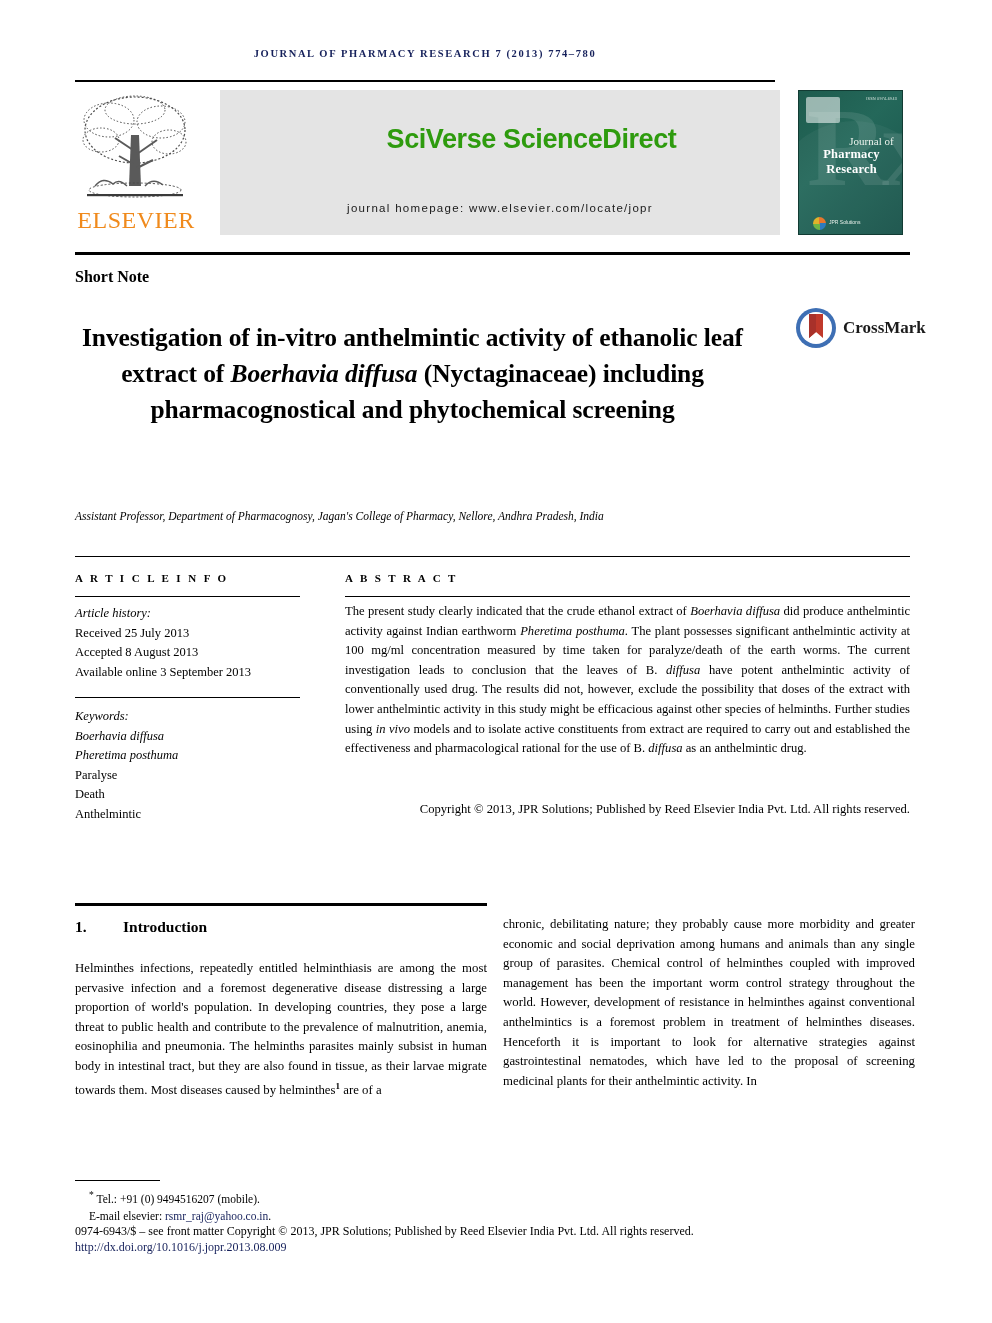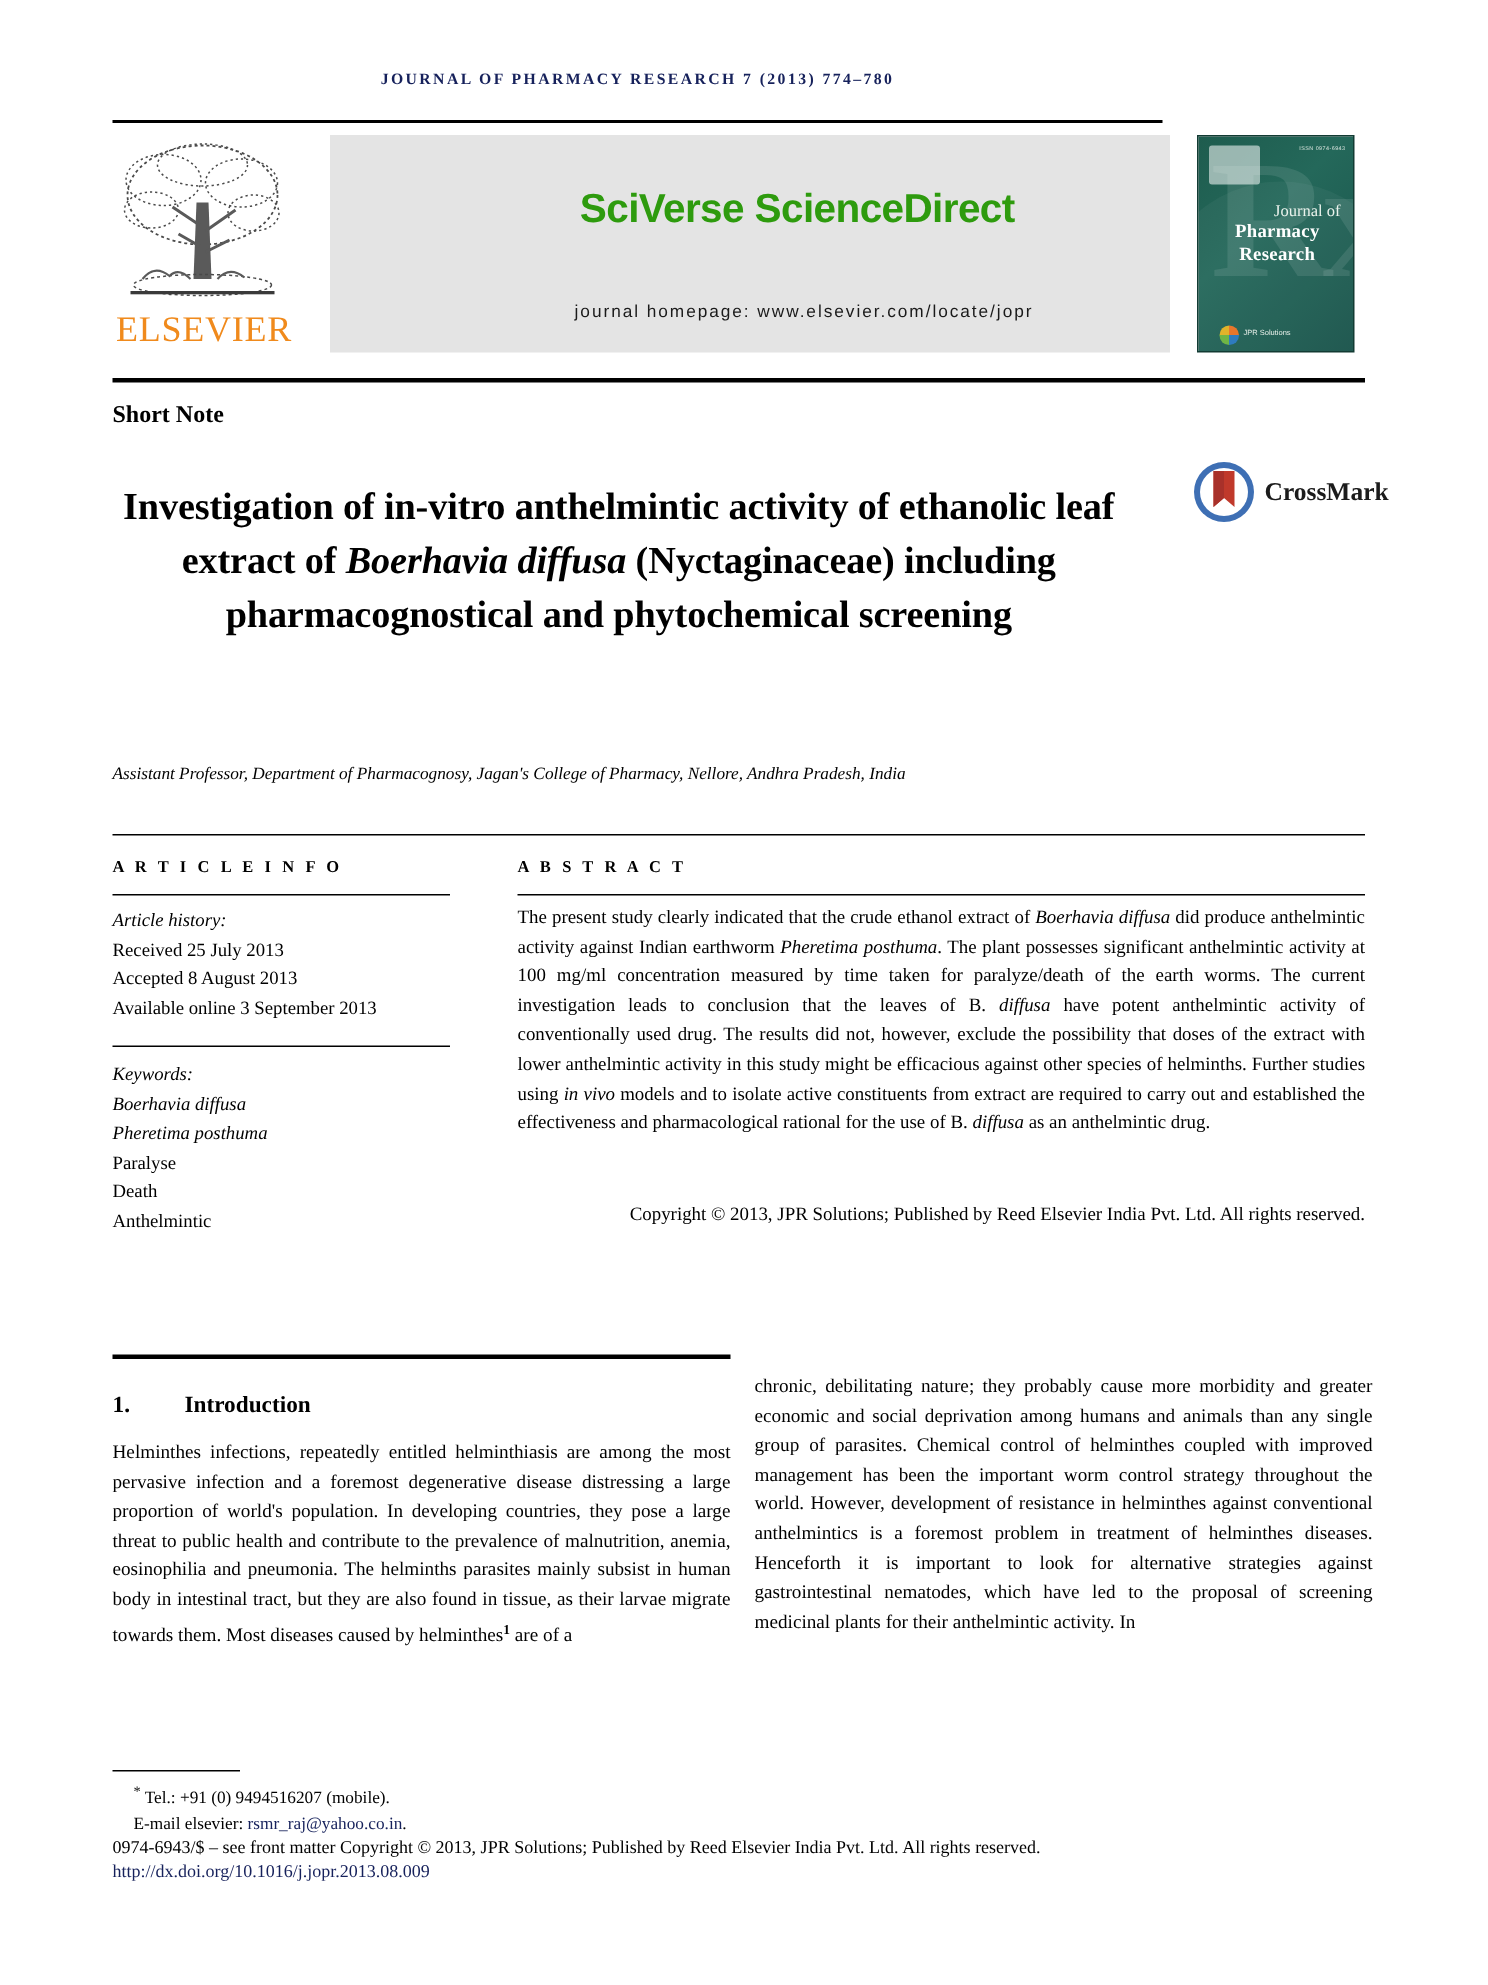--- a/index.html
+++ b/index.html
@@ -118,21 +118,20 @@
   .sd-homepage {
     position: absolute;
     left: 0;
     top: 112px;
     width: 560px;
     text-align: center;
     font-family: "Liberation Sans", "DejaVu Sans", sans-serif;
     font-size: 11.5px;
     letter-spacing: 1.3px;
     color: #1A1A1A;
-    padding-left: 36px;
   }
 
   
   .cover {
     position: absolute;
     left: 723px;
     top: 2px;
     width: 105px;
     height: 145px;
     background: linear-gradient(135deg, #1E5C4E 0%, #24685A 40%, #18524A 100%);
@@ -343,21 +342,20 @@
     height: 3px;
     background: #000000;
   }
   .sec-head {
     position: absolute;
     left: 75px;
     top: 918px;
     font-family: "Liberation Serif", "DejaVu Serif", serif;
     font-size: 15.5px;
     font-weight: bold;
-    margin-top: 10px;
   }
   .sec-head .num { display: inline-block; width: 48px; }
 
   .body-col {
     position: absolute;
     width: 412px;
     font-family: "Liberation Serif", "DejaVu Serif", serif;
     font-size: 12.8px;
     line-height: 19.6px;
     text-align: justify;

